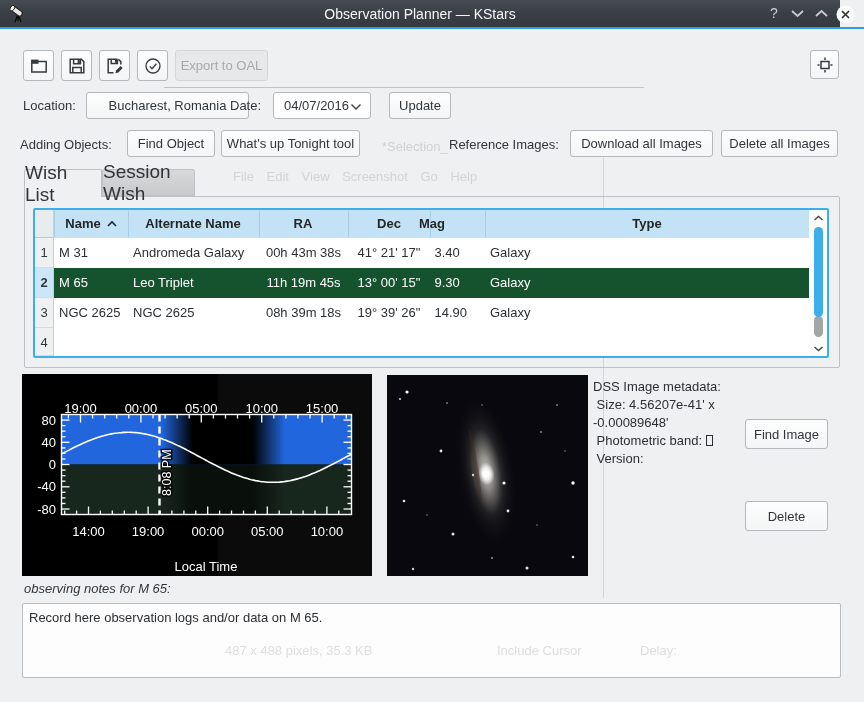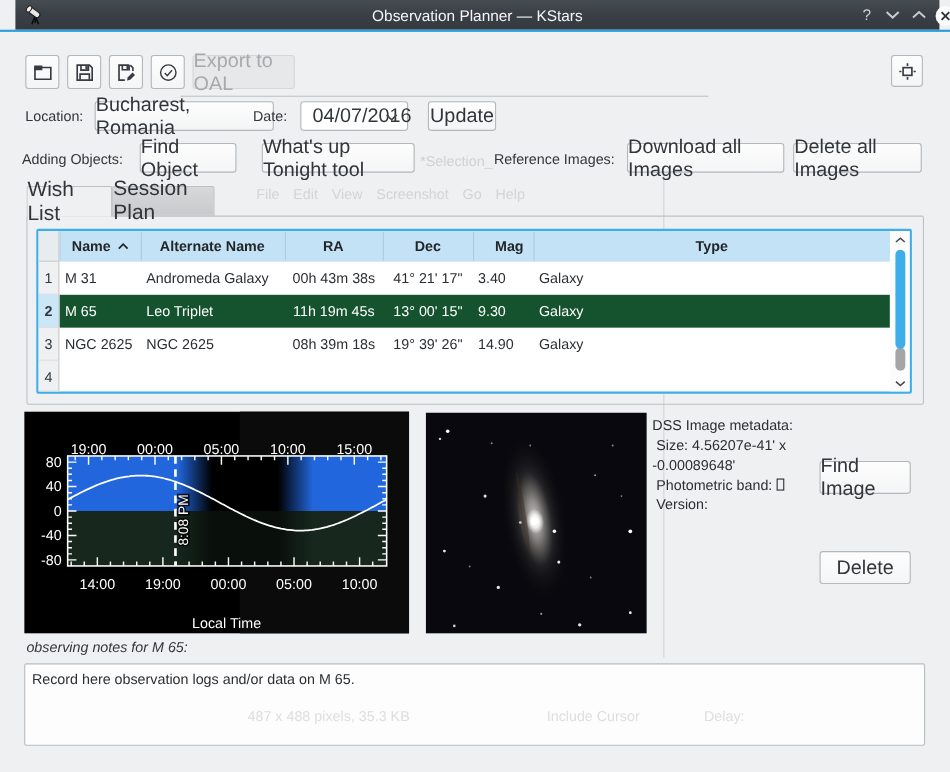--- a/index.html
+++ b/index.html
@@ -1,27 +1,27 @@
 <!DOCTYPE html>
 <html><head><meta charset="utf-8"><style>
 * { margin:0; padding:0; box-sizing:border-box; }
 html,body { width:864px; height:702px; overflow:hidden; }
 body { font-family:"Liberation Sans", sans-serif; background:#eff0f1; color:#31363b;
        position:relative; font-size:13px; }
 .abs { position:absolute; }
 
-.titlebar { position:absolute; left:14px; top:0; width:840px; height:27px;
+.titlebar { position:absolute; left:0; top:0; width:840px; height:27px;
   background:linear-gradient(180deg,#454c52 0%,#3a4046 45%,#33393e 100%); }
 .titlebar .title { position:absolute; left:0; right:0; top:6px; text-align:center;
   color:#f4f5f5; font-size:14px; }
 .blueline { position:absolute; left:0; top:27px; width:864px; height:2px; background:#2d9fdc; }
 
 .btn { position:absolute; background:linear-gradient(180deg,#fdfdfd,#f4f5f6);
   border:1px solid #b4b8ba; border-radius:3px; color:#31363b;
-  display:flex; align-items:center; justify-content:center; font-size:18px; }
+  display:flex; align-items:center; justify-content:center; font-size:13px; }
 .btn.dis { background:#e7e8e9; border-color:#d5d6d7; color:#a7aaac; }
 .lbl { position:absolute; font-size:13px; color:#31363b; }
 
 .tabframe { position:absolute; left:24px; top:196px; width:816px; height:172px;
   border:1px solid #bdc1c3; border-radius:2px; }
 .tab { position:absolute; top:169px; height:28px; font-size:19px;
   display:flex; align-items:center; justify-content:center;
   border:1px solid #bdc1c3; }
 .tab.active { left:24px; width:78px; background:#eff0f1; border-bottom:none;
   border-radius:2px 2px 0 0; z-index:3; }
@@ -128,51 +128,51 @@
 <div class="lbl" style="left:230px;top:98px">Date:</div>
 <div class="btn" style="left:273px;top:92px;width:98px;height:27px;background:#fff;justify-content:flex-start;padding-left:10px">04/07/2016
  <svg style="position:absolute;right:8px;top:10px" width="12" height="8" viewBox="0 0 12 8">
   <path d="M1.5 1.5 L6 6 L10.5 1.5" stroke="#41474c" stroke-width="1.5" fill="none"></path>
     </svg>
 </div>
 <div class="btn" style="left:389px;top:92px;width:62px;height:27px">Update</div>
 
 <div class="lbl" style="left:20px;top:137px">Adding Objects:</div>
 <div class="btn" style="left:127px;top:130px;width:88px;height:27px">Find Object</div>
-<div class="btn" style="left:238px;top:130px;width:139px;height:27px">What's up Tonight tool</div>
+<div class="btn" style="left:221px;top:130px;width:139px;height:27px">What's up Tonight tool</div>
 <div class="lbl" style="left:449px;top:137px">Reference Images:</div>
 <div class="btn" style="left:570px;top:130px;width:143px;height:27px">Download all Images</div>
 <div class="btn" style="left:721px;top:130px;width:117px;height:27px">Delete all Images</div>
 
 <div class="ghost" style="left:164px;top:87px;width:480px;height:1px;background:rgba(110,116,121,.35)"></div>
 <div class="ghost" style="left:382px;top:139px;font-size:13px;color:rgba(132,138,143,.30)">*Selection_</div>
 <div class="ghost" style="left:233px;top:169px;font-size:13px;color:rgba(142,148,153,.30);word-spacing:9px">File Edit View Screenshot Go Help</div>
 <div class="ghost" style="left:603px;top:158px;width:1px;height:440px;background:rgba(130,136,141,.25)"></div>
 
 <div class="tabframe"></div>
-<div class="tab inactive">Session Plan</div>
+<div class="tab inactive">Session Wish</div>
 <div class="tab active">Wish List</div>
 
 <div class="tablewrap">
  <div class="thead">
   <div class="hsep" style="left:19px"></div>
       <div class="hsep" style="left:93px"></div>
       <div class="hsep" style="left:224px"></div>
       <div class="hsep" style="left:313px"></div>
       <div class="hsep" style="left:395px"></div>
       <div class="hsep" style="left:450px"></div>
       <div class="hsep" style="left:774px"></div>
   <span style="left:48px">Name</span>
   <svg style="position:absolute;left:71px;top:10px" width="12" height="8" viewBox="0 0 12 8">
     <path d="M2 6 L6 2 L10 6" stroke="#232629" stroke-width="1.6" fill="none"></path>
       </svg>
   <span style="left:158px">Alternate Name</span>
   <span style="left:268px">RA</span>
   <span style="left:354px">Dec</span>
-  <span style="left:428px">Mag</span>
+  <span style="left:397px">Mag</span>
   <span style="left:612px">Type</span>
  </div>
  <div class="numcell" style="top:0;height:28px;background:#e7ecef;border-right-color:#cdd0d2;border-bottom-color:#c2c6c9"></div>
  <div class="row " style="top:28px;height:30px">
 <span style="left:5px">M 31</span>
 <span style="left:79px">Andromeda Galaxy</span>
 <span class="ctr" style="left:249.5px">00h 43m 38s</span>
 <span class="ctr" style="left:335px">41° 21' 17"</span>
 <span style="left:380.5px">3.40</span>
 <span style="left:436px">Galaxy</span>

